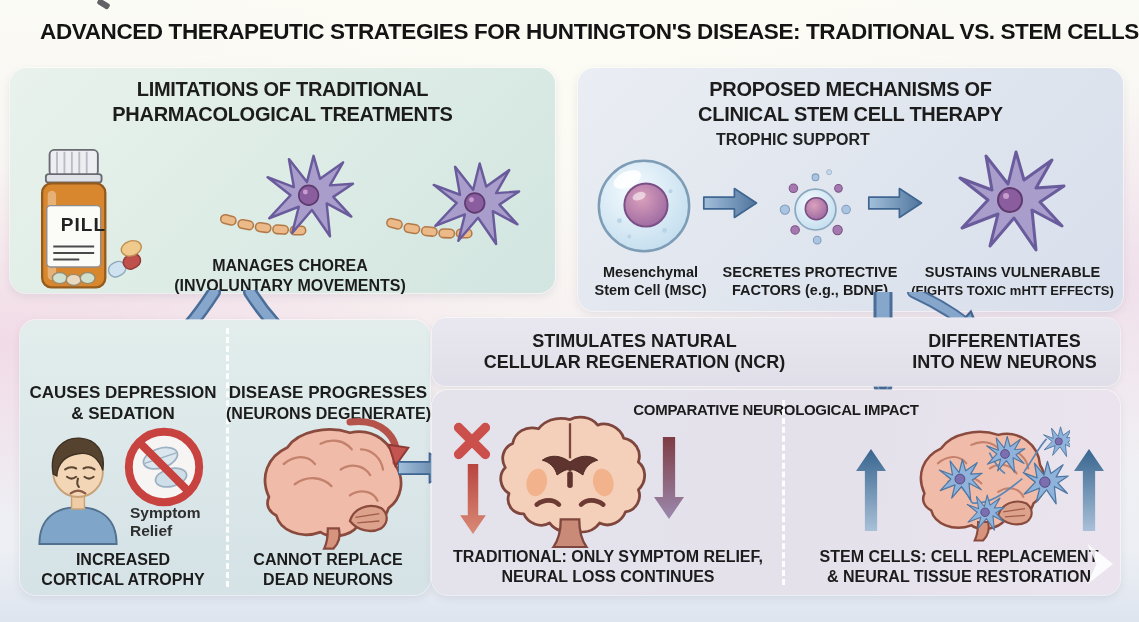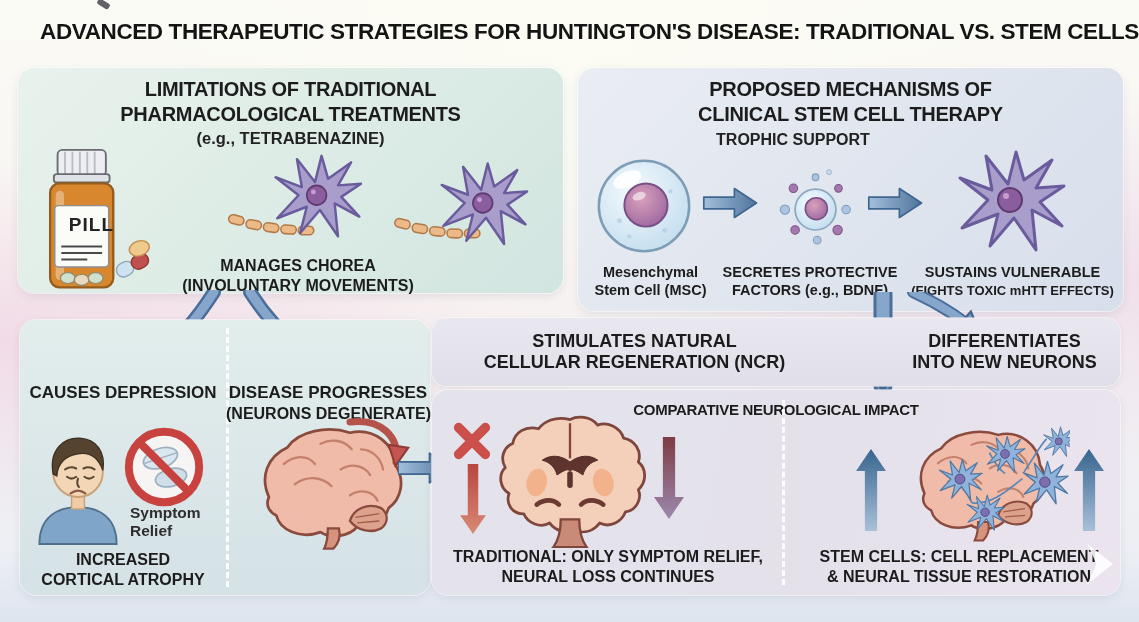--- a/index.html
+++ b/index.html
@@ -11,21 +11,21 @@
       radial-gradient(ellipse at 0% 55%, rgba(238,200,221,0.55), rgba(238,200,221,0) 38%),
       radial-gradient(ellipse at 100% 45%, rgba(233,205,228,0.50), rgba(233,205,228,0) 40%),
       radial-gradient(ellipse at 50% 0%, rgba(252,252,244,0.9), rgba(252,252,244,0) 55%),
       linear-gradient(180deg,#fbfbf5 0%,#f7f3f2 45%,#edeff4 88%,#dee5ef 100%);
   }
   .title{
     position:absolute;left:0;right:0;top:19px;text-align:center;
     font-size:22.5px;font-weight:700;letter-spacing:-0.4px;color:#141414;white-space:nowrap;margin-left:40px;
   }
   .panel{position:absolute;border-radius:16px;box-shadow:0 0 0 1px rgba(255,255,255,.55),0 3px 8px rgba(110,120,145,.16);}
-  .panel-tl{left:18px;top:68px;width:545px;height:225px;background:linear-gradient(135deg,#e9f2ec 0%,#dcebe5 55%,#d2e5e0 100%);}
+  .panel-tl{left:10px;top:68px;width:545px;height:225px;background:linear-gradient(135deg,#e9f2ec 0%,#dcebe5 55%,#d2e5e0 100%);}
   .panel-tr{left:578px;top:68px;width:545px;height:243px;background:linear-gradient(135deg,#eaedf3 0%,#dfe5ee 55%,#d8dfec 100%);}
   .panel-bl{left:20px;top:320px;width:410px;height:275px;background:linear-gradient(180deg,#e2edec 0%,#dae6e8 60%,#d5e2e6 100%);}
   .band{position:absolute;left:432px;top:318px;width:688px;height:68px;border-radius:14px;
     background:linear-gradient(180deg,#e9e8f0,#e0dfe9);box-shadow:0 0 0 1px rgba(255,255,255,.5),0 2px 6px rgba(110,120,145,.14);}
   .panel-comp{left:432px;top:390px;width:688px;height:205px;background:linear-gradient(100deg,#e4e3ec 0%,#e4e1eb 55%,#ebe4ef 100%);}
   .h2{position:absolute;left:0;right:0;text-align:center;font-weight:700;font-size:20px;line-height:25px;letter-spacing:-0.3px;white-space:nowrap;}
   .sub{position:absolute;left:0;right:0;text-align:center;font-weight:600;font-size:16.5px;white-space:nowrap;color:#222;}
   .cap{position:absolute;text-align:center;font-weight:700;font-size:16px;line-height:20px;white-space:nowrap;}
   .cap .l2{font-size:16px;}
   .lbl{position:absolute;text-align:center;font-weight:700;font-size:14.5px;line-height:17.5px;white-space:nowrap;}
@@ -104,21 +104,20 @@
     </defs>
   </svg>
 
   <div class="corner-mark"></div>
 
   <div class="title">ADVANCED THERAPEUTIC STRATEGIES FOR HUNTINGTON'S DISEASE: TRADITIONAL VS. STEM CELLS</div>
 
   <section class="panel panel-tl">
     <div class="h2" style="top:9px">LIMITATIONS OF TRADITIONAL</div>
     <div class="h2" style="top:34px">PHARMACOLOGICAL TREATMENTS</div>
-    <div class="sub" style="top:61px">(e.g., TETRABENAZINE)</div>
 
     <svg class="abs" style="left:8px;top:78px" width="130" height="149" viewBox="0 0 140 160">
       <rect x="34" y="4" width="52" height="28" rx="5" fill="#eceef1" stroke="#6a6a72" stroke-width="2"></rect>
       <path d="M42,6 V30 M50,6 V30 M58,6 V30 M66,6 V30 M74,6 V30" stroke="#b9bcc4" stroke-width="2"></path>
       <rect x="30" y="30" width="60" height="9" rx="3" fill="#dfe2e7" stroke="#6a6a72" stroke-width="2"></rect>
       <rect x="26" y="40" width="68" height="112" rx="10" fill="#d8872e" stroke="#935c1e" stroke-width="2.5"></rect>
       <rect x="32" y="48" width="9" height="96" rx="4.5" fill="rgba(255,255,255,0.35)"></rect>
       <rect x="31" y="64" width="58" height="66" rx="4" fill="#fbfbf8" stroke="#8d8d90" stroke-width="1.5"></rect>
       <path d="M38,108 H82 M38,115 H82 M38,122 H66" stroke="#4a4a4a" stroke-width="2"></path>
       <ellipse cx="45" cy="142" rx="8" ry="6" fill="#cfe0cf" stroke="#9a8a6a" stroke-width="1.5"></ellipse>
@@ -232,20 +231,21 @@
       <path d="M146,36 C172,62 198,70 238,70" stroke="#86a7cb" stroke-width="10" marker-end="url(#mSteel)"></path>
       <path d="M148,0 L148,92" stroke="#86a7cb" stroke-width="13" marker-end="url(#mSteel)"></path>
     </g>
   </svg>
 
   <section class="panel panel-bl">
     <div class="divider" style="left:206px;top:8px;bottom:8px"></div>
 
     <div class="cap" style="left:0;top:62px;width:206px;font-size:17px;line-height:21px">
       <div>CAUSES DEPRESSION</div>
+      <div>&amp; SEDATION</div>
     </div>
     <div class="cap" style="left:206px;top:62px;width:204px;font-size:17px;line-height:21px">
       <div>DISEASE PROGRESSES</div>
       <div class="l2">(NEURONS DEGENERATE)</div>
     </div>
 
     <svg class="abs" style="left:12px;top:106px" width="92" height="120" viewBox="0 0 100 130">
       <path d="M8,128 C8,100 26,88 50,88 C74,88 92,100 92,128 Z" fill="#7fa6c9" stroke="#53718f" stroke-width="2"></path>
       <rect x="43" y="72" width="14" height="18" fill="#efcba6" stroke="#c9a176" stroke-width="1.5"></rect>
       <circle cx="50" cy="50" r="27" fill="#f3d6b5" stroke="#c9a176" stroke-width="2"></circle>
@@ -276,20 +276,24 @@
       <use href="#brainSide" width="180" height="150"></use>
     </svg>
     <svg class="abs" style="left:322px;top:94px" width="72" height="70" viewBox="0 0 72 70">
       <path d="M8,8 C38,4 58,22 54,48" fill="none" stroke="#b5524a" stroke-width="7" stroke-linecap="round" marker-end="url(#mRed)"></path>
     </svg>
 
     <div class="cap" style="left:0;top:230px;width:206px">
       <div>INCREASED</div>
       <div>CORTICAL ATROPHY</div>
     </div>
+    <div class="cap" style="left:206px;top:230px;width:204px">
+      <div>CANNOT REPLACE</div>
+      <div>DEAD NEURONS</div>
+    </div>
   </section>
 
   <svg class="abs" style="left:398px;top:450px" width="56" height="36">
       <use href="#arrowRBlock" width="56" height="36"></use>
     </svg>
 
   <div class="band">
     <div class="band-txt" style="left:0;top:13px;width:405px">
       <div>STIMULATES NATURAL</div>
       <div>CELLULAR REGENERATION (NCR)</div>

